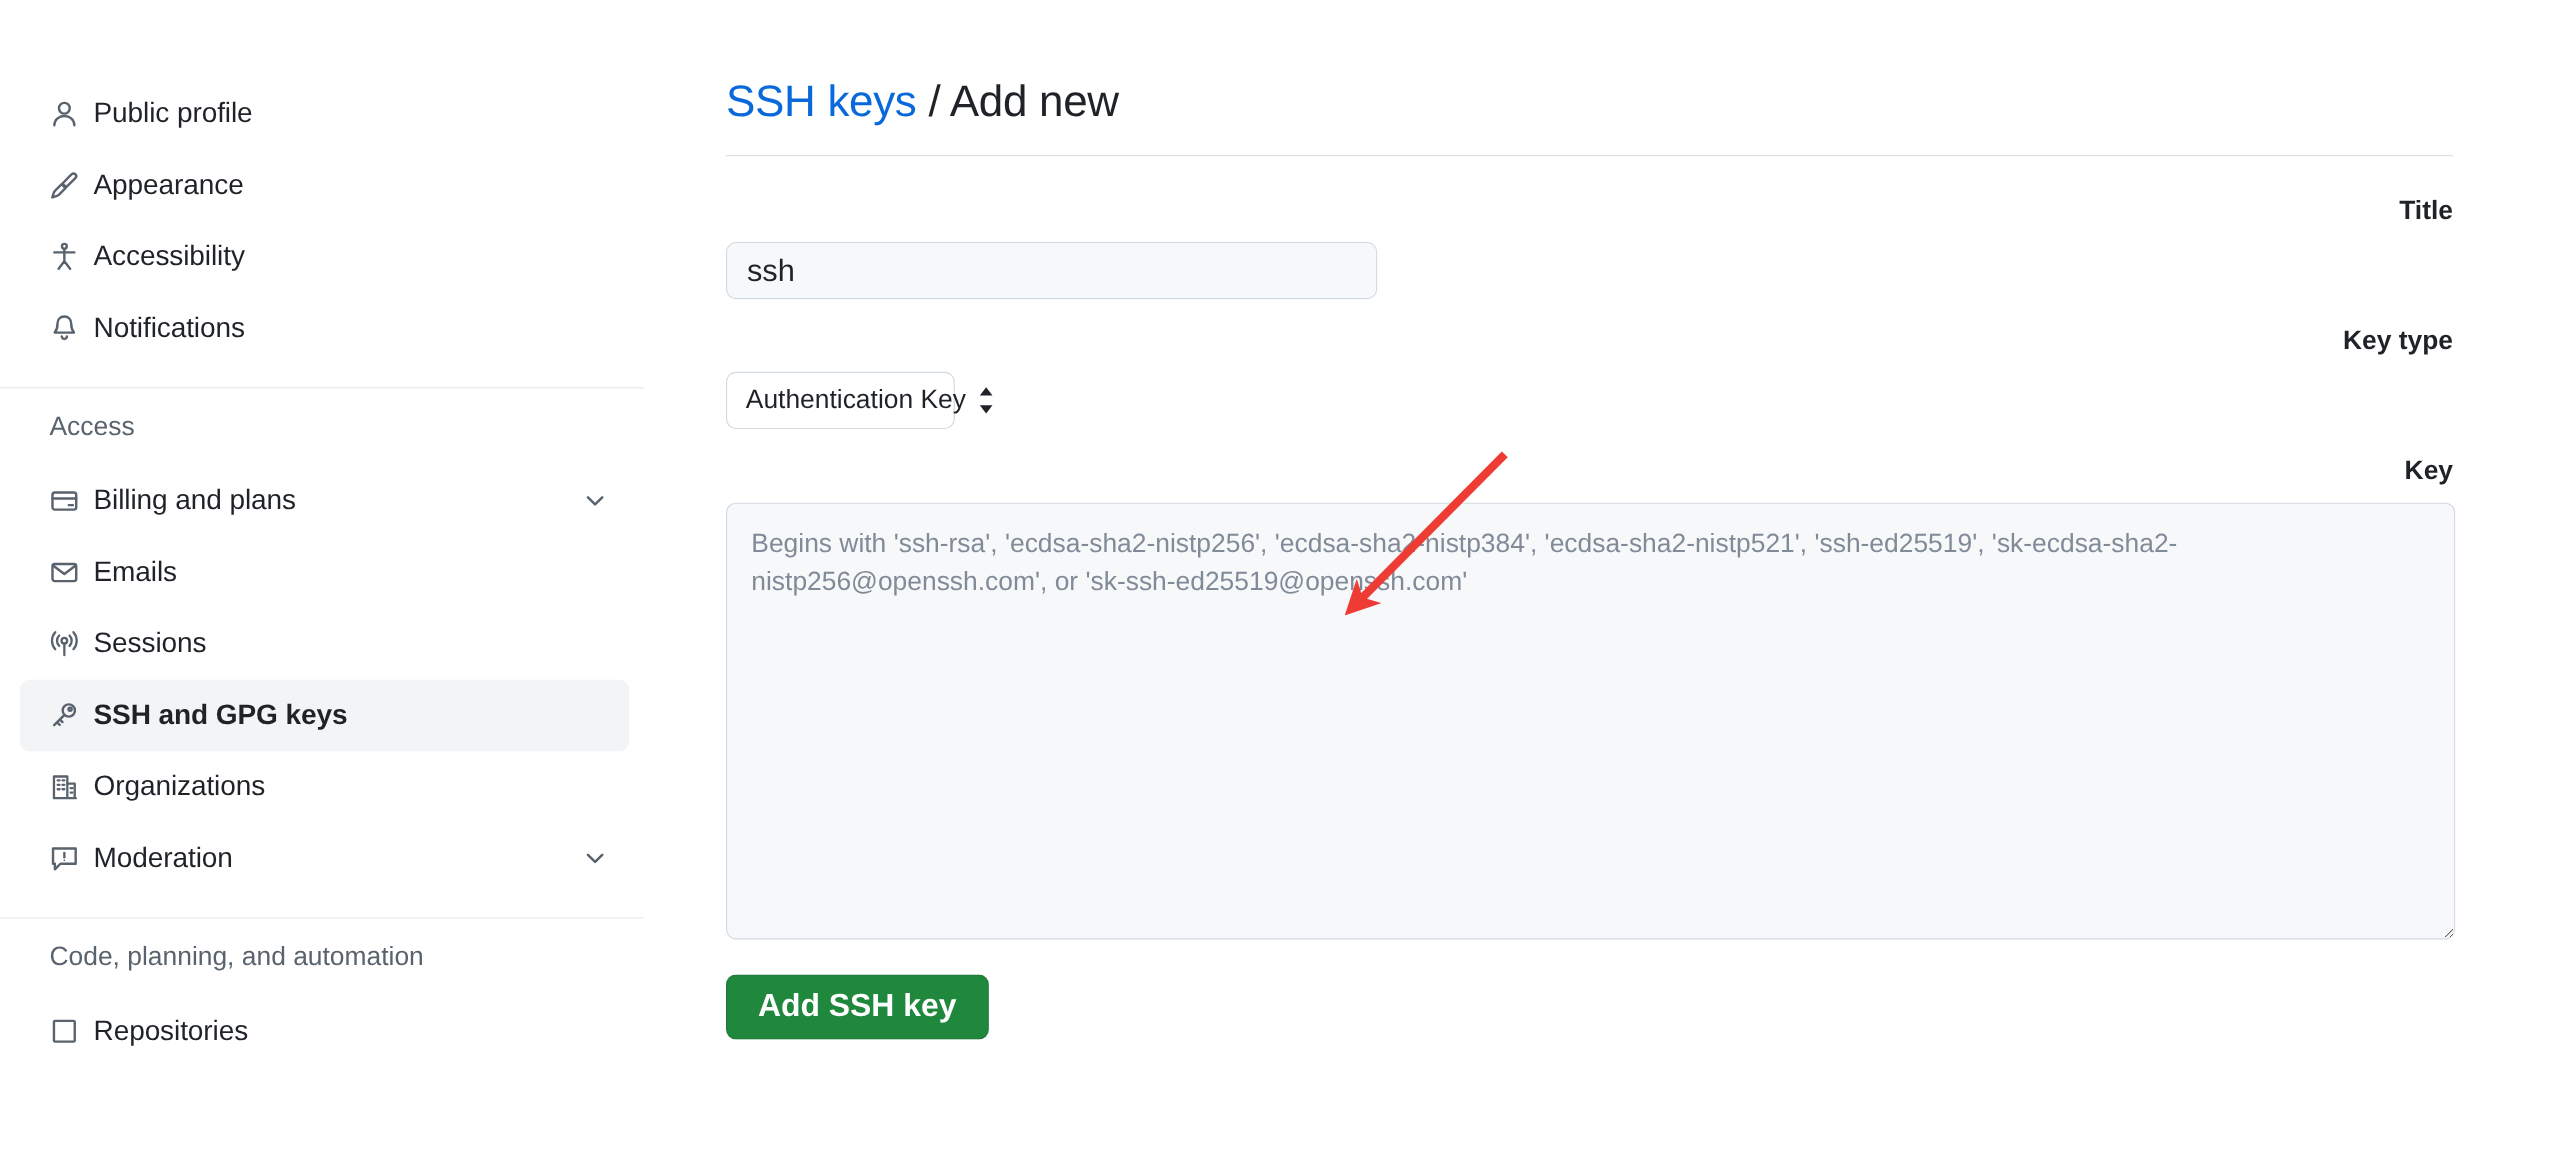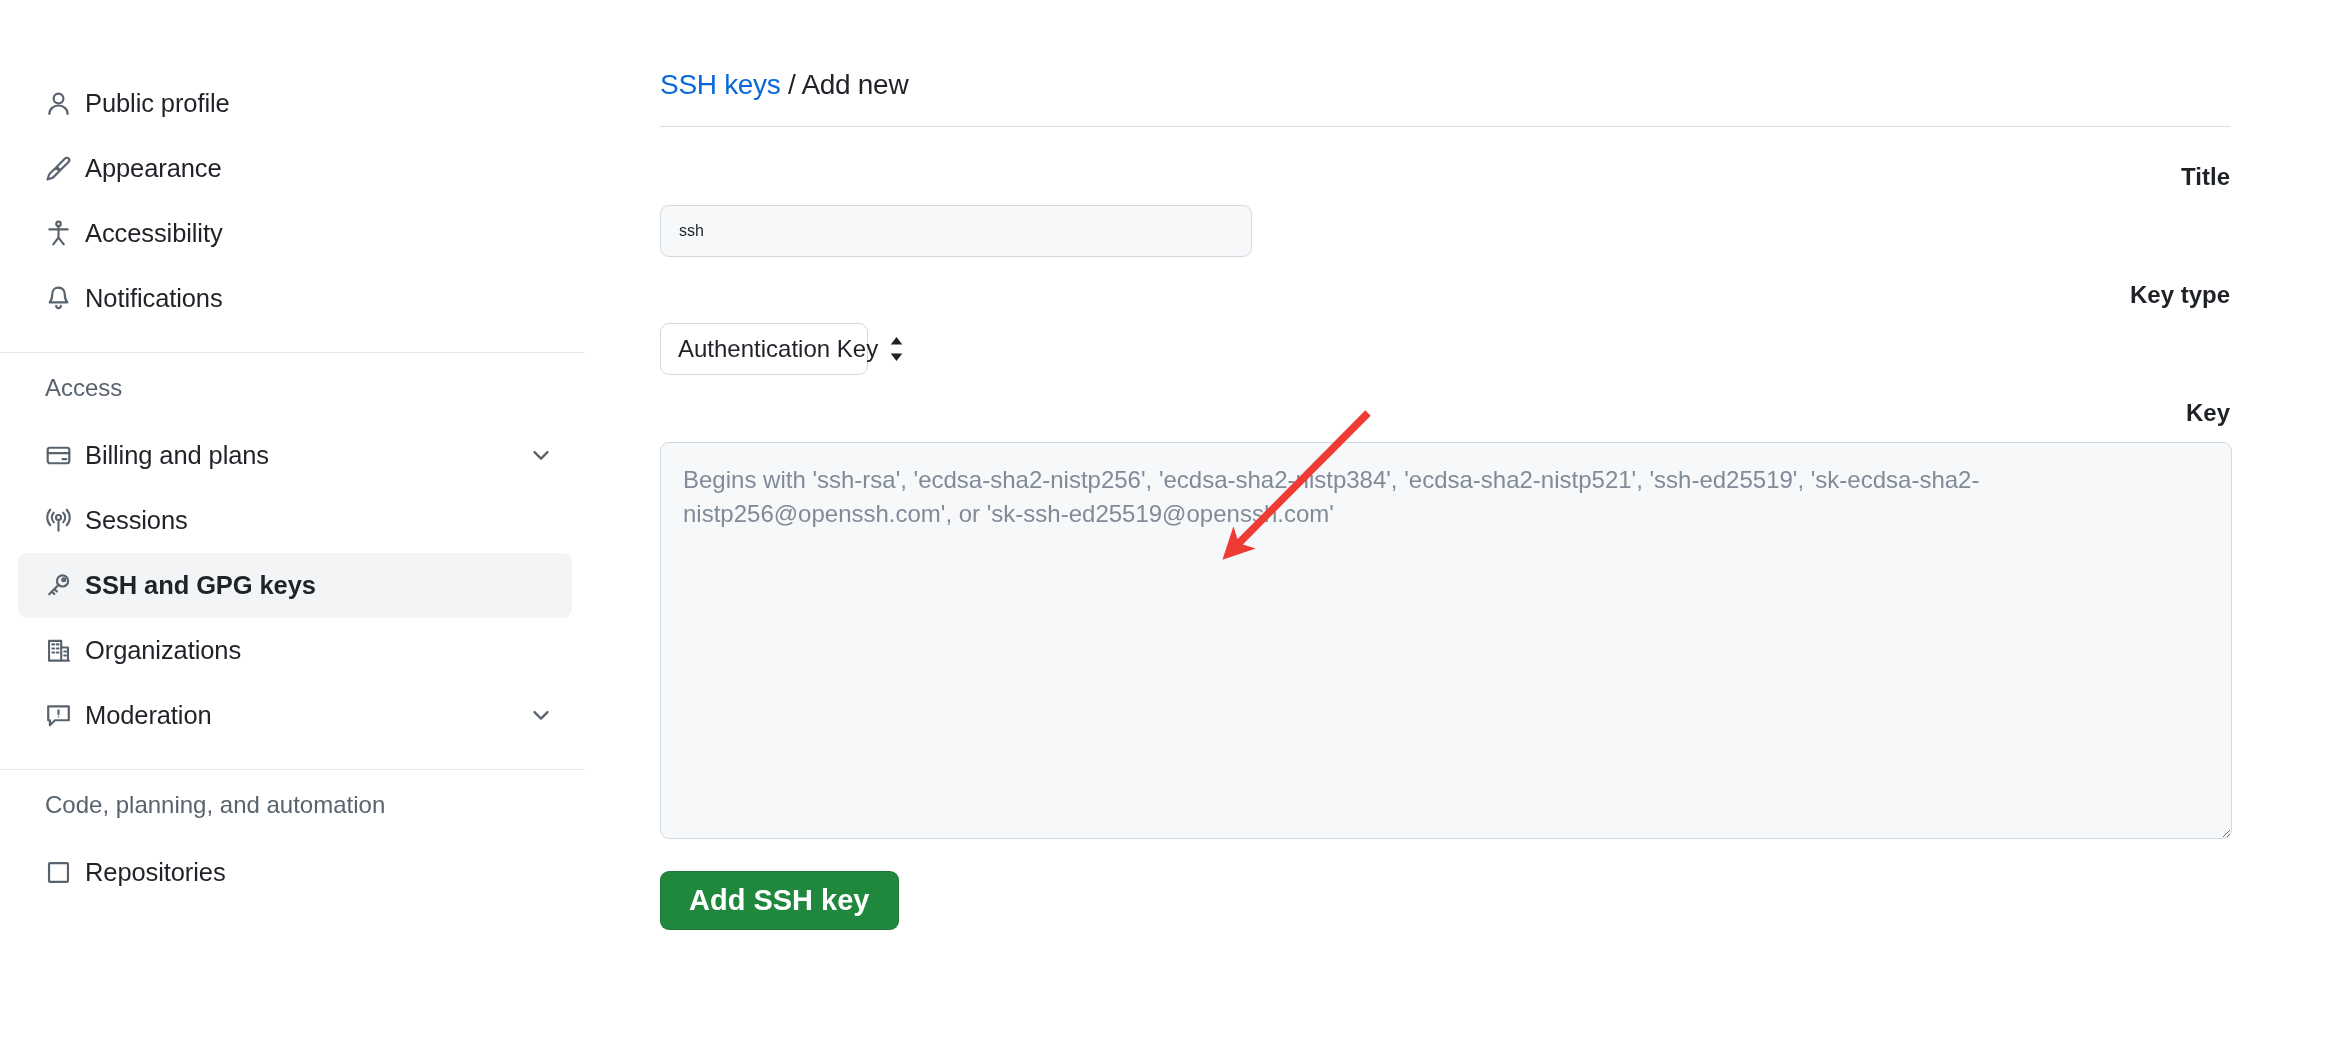--- a/index.html
+++ b/index.html
@@ -109,21 +109,21 @@
     flex: 1 1 auto;
     padding: 0;
     position: relative;
   }
   .content-inner {
     padding: 30px 0 0 70px;
     max-width: 1640px;
   }
 
   .page-heading {
-    font-size: 28px;
+    font-size: 40px;
     font-weight: normal;
     line-height: 1.25;
     margin: 0;
     padding: 0 0 24px 0;
     letter-spacing: -0.3px;
   }
   .page-heading .link {
     color: #0969da;
     text-decoration: none;
     cursor: pointer;
@@ -148,21 +148,21 @@
     margin: 0 0 13px 0;
     color: #1f2328;
     text-align: right;
   }
 
   .text-input {
     display: block;
     width: 592px;
     height: 52px;
     padding: 0 18px;
-    font-size: 16px;
+    font-size: 28px;
     font-family: "Liberation Sans", sans-serif;
     color: #1f2328;
     background: #f6f8fa;
     border: 1px solid #d1d9e0;
     border-radius: 9px;
     outline: none;
   }
   .text-input::placeholder { color: #6a737d; }
 
   .select-wrap {
@@ -305,20 +305,29 @@
           </svg>
         </span>
         <span class="label">Billing and plans</span>
         <span class="chev">
           <svg width="26" height="26" viewBox="0 0 16 16" fill="none" stroke="currentColor" stroke-width="1.4">
             <path d="M4 6.2l4 4 4-4" stroke-linecap="round" stroke-linejoin="round"></path>
           </svg>
         </span>
       </a>
 
+      <a class="nav-item">
+        <span class="ico">
+          <svg width="27" height="27" viewBox="0 0 16 16" fill="none" stroke="currentColor" stroke-width="1.3">
+            <rect x="1.6" y="3.4" width="12.8" height="9.2" rx="1.2"></rect>
+            <path d="M1.9 4.2L8 8.8l6.1-4.6" stroke-linecap="round" stroke-linejoin="round"></path>
+          </svg>
+        </span>
+        <span class="label">Emails</span>
+      </a>
 
 
       <a class="nav-item">
         <span class="ico">
           <svg width="27" height="27" viewBox="0 0 16 16" fill="none" stroke="currentColor" stroke-width="1.25">
             <circle cx="8" cy="6.2" r="1.5"></circle>
             <path d="M5.2 3.4a4 4 0 000 5.6M10.8 3.4a4 4 0 010 5.6" stroke-linecap="round"></path>
             <path d="M3.1 1.6a6.9 6.9 0 000 9.2M12.9 1.6a6.9 6.9 0 010 9.2" stroke-linecap="round"></path>
             <path d="M8 7.8v6.2" stroke-linecap="round"></path>
           </svg>

